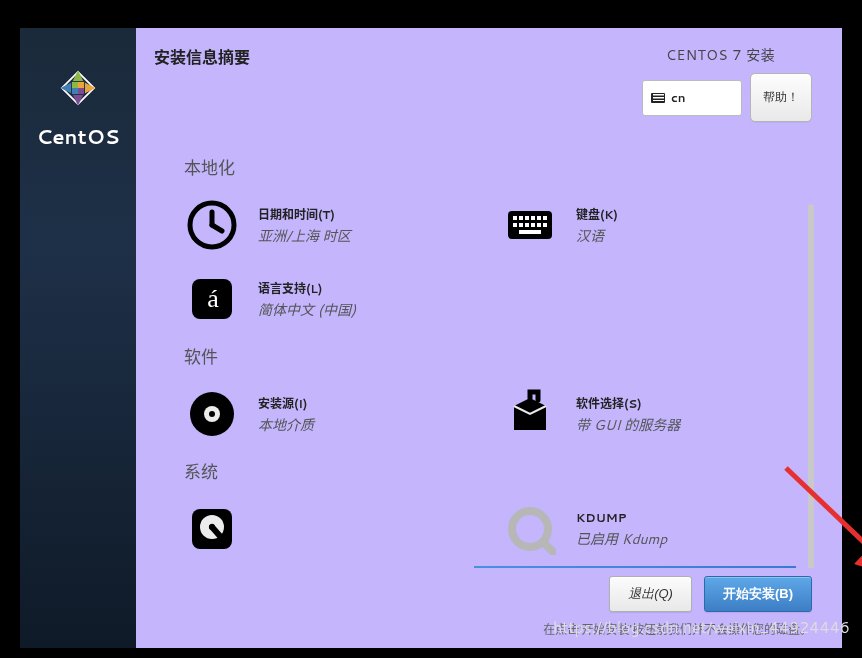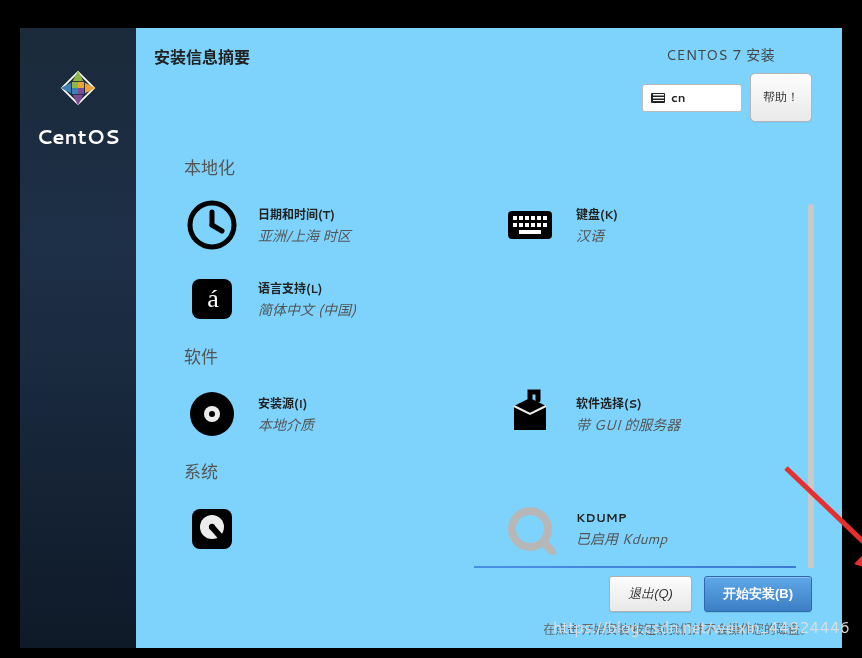--- a/index.html
+++ b/index.html
@@ -23,39 +23,39 @@
     display: flex;
     flex-direction: column;
     align-items: center;
     padding-top: 32px;
     color: #fff;
   }
   .logo-svg { width: 56px; height: 56px; margin-bottom: 6px; }
   .logo-label { font-size: 20px; font-weight: 600; color: #fff; }
   .main {
     flex: 1;
-    background: #7dd3fc;
+    background: #c4b5fd;
     position: relative;
     display: flex;
     flex-direction: column;
   }
   .header {
     display: flex;
     justify-content: space-between;
     align-items: flex-start;
     padding: 16px 30px 0 18px;
   }
   .summary-title { font-size: 16px; color: #222; font-weight: 600; }
   .header-right { display: flex; flex-direction: column; align-items: flex-start; gap: 8px; }
   .header-brand { font-size: 14px; color: #444; letter-spacing: .5px; margin-left: 24px; }
   .header-controls { display: flex; gap: 8px; align-items: center; }
   .lang-box {
     display: flex; align-items: center; gap: 6px;
     background: #fff; border: 1px solid #bbb; border-radius: 3px;
-    padding: 4px 8px; min-width: 100px; height: 28px;
+    padding: 4px 8px; min-width: 100px; height: 36px;
   }
   .kb-icon {
     display: inline-block; width: 14px; height: 10px;
     background: #222; border-radius: 1px; position: relative;
   }
   .kb-icon::after {
     content:""; position:absolute; inset:1.5px; background:
       linear-gradient(#fff,#fff) 0 0/100% 1.5px no-repeat,
       linear-gradient(#fff,#fff) 0 3px/100% 1.5px no-repeat,
       linear-gradient(#fff,#fff) 0 6px/100% 2px no-repeat;

